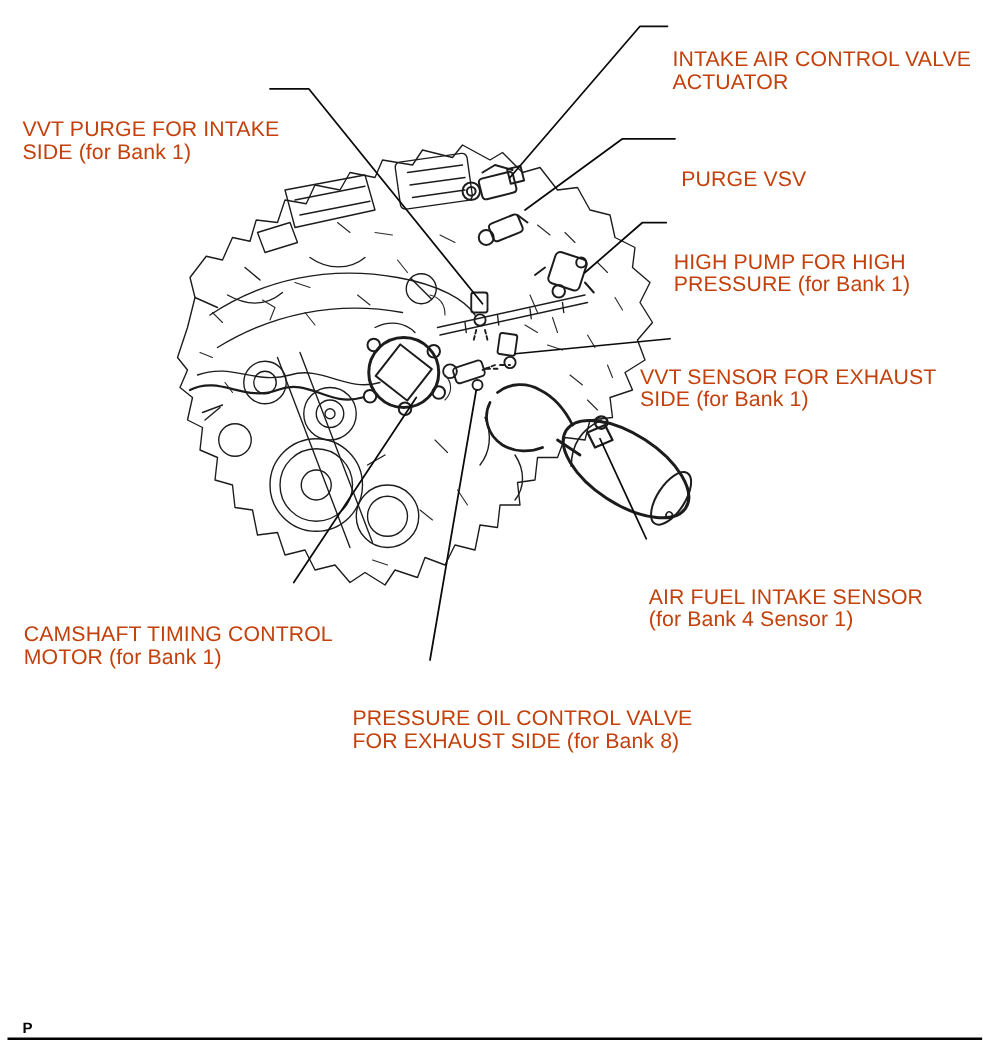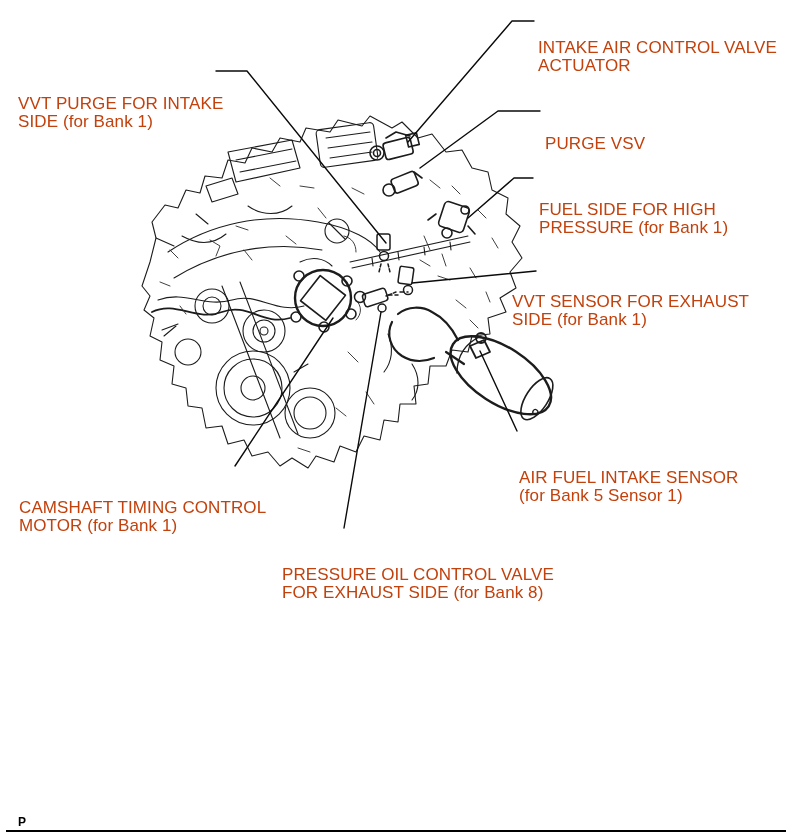--- a/index.html
+++ b/index.html
@@ -182,32 +182,32 @@
   <div class="label" style="left:18px;top:63px">
     <span>VVT PURGE FOR INTAKE</span>
     <span>SIDE (for Bank 1)</span>
   </div>
 
   <div class="label" style="left:545px;top:103px">
     <span>PURGE VSV</span>
   </div>
 
   <div class="label" style="left:539px;top:169px">
-    <span>FUEL SIDE FOR HIGH</span>
+    <span>HIGH PUMP FOR HIGH</span>
     <span>PRESSURE (for Bank 1)</span>
   </div>
 
   <div class="label" style="left:512px;top:261px">
     <span>VVT SENSOR FOR EXHAUST</span>
     <span>SIDE (for Bank 1)</span>
   </div>
 
   <div class="label" style="left:519px;top:437px">
     <span>AIR FUEL INTAKE SENSOR</span>
-    <span>(for Bank 5 Sensor 1)</span>
+    <span>(for Bank 4 Sensor 1)</span>
   </div>
 
   <div class="label" style="left:19px;top:467px">
     <span>CAMSHAFT TIMING CONTROL</span>
     <span>MOTOR (for Bank 1)</span>
   </div>
 
   <div class="label" style="left:282px;top:534px">
     <span>PRESSURE OIL CONTROL VALVE</span>
     <span>FOR EXHAUST SIDE (for Bank 8)</span>

